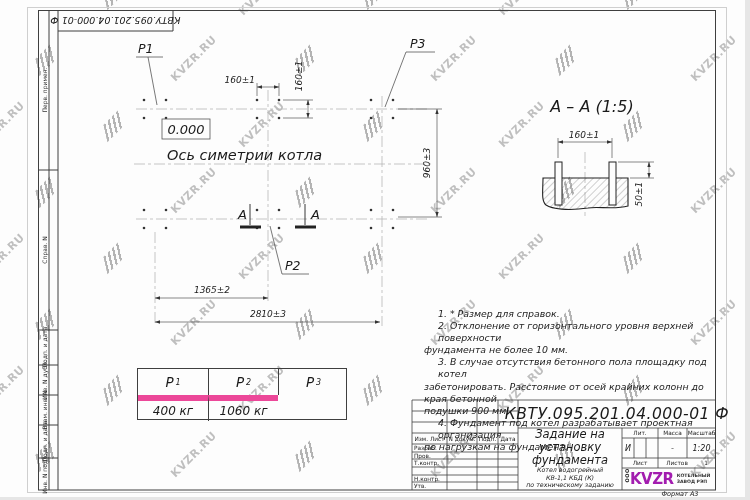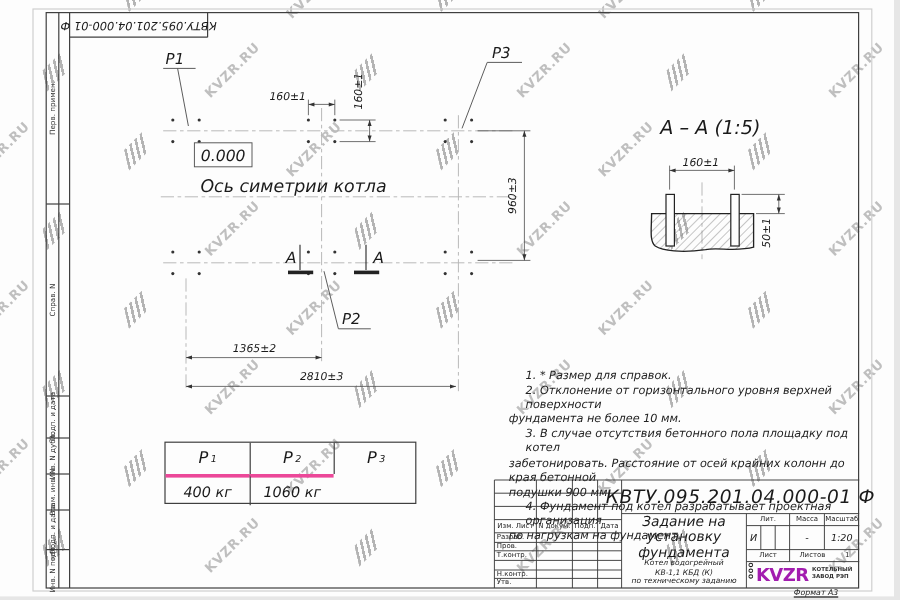--- a/index.html
+++ b/index.html
@@ -23,40 +23,40 @@
   .lbl{position:absolute;z-index:3;}
   .stamp-top{left:58px;top:10px;width:115px;height:21px;display:flex;align-items:center;justify-content:center;
              transform:rotate(180deg);font:italic 9.5px "DejaVu Sans",sans-serif;white-space:nowrap;}
   .mlabel{font:6px "DejaVu Sans",sans-serif;color:#333;white-space:nowrap;
           transform:translate(-50%,-50%) rotate(-90deg);}
   .notes{left:424px;top:308px;width:299px;font:italic 9.4px "DejaVu Sans",sans-serif;line-height:12.1px;color:#222;}
   .notes .num{padding-left:14px;}
   .ltable{left:137px;top:368px;width:210px;height:52px;display:grid;
           grid-template-columns:70px 70px 70px;grid-template-rows:26px 26px;
           border:1px solid #3f3f3f;box-sizing:border-box;background:transparent;}
-  .lt-cell{border-left:1px solid #3f3f3f;border-top:3px solid #ec4899;display:flex;align-items:center;justify-content:center;
+  .lt-cell{border-left:1px solid #3f3f3f;border-top:6px solid #ec4899;display:flex;align-items:center;justify-content:center;
            font:italic 12px "DejaVu Sans",sans-serif;}
   .lt-cell:nth-child(1),.lt-cell:nth-child(2),.lt-cell:nth-child(3){border-top:none;}
   .lt-cell:nth-child(1),.lt-cell:nth-child(4){border-left:none;}
   .lt-head{font:italic 13.5px "DejaVu Sans",sans-serif;}
   .lt-head sub{font-size:8px;margin-left:2px;}
   .tb-doc{left:518px;top:401px;width:198px;height:25px;display:flex;align-items:center;justify-content:center;
           font:italic 15.5px "DejaVu Sans",sans-serif;letter-spacing:.5px;white-space:nowrap;}
   .tb-small{font:5.8px "DejaVu Sans",sans-serif;color:#222;white-space:nowrap;}
   .cellc{display:flex;align-items:center;justify-content:center;}
   .tb-title{left:518px;top:428px;width:104px;height:40px;text-align:center;
             font:italic 11.5px "DejaVu Sans",sans-serif;line-height:13px;}
   .tb-sub{left:518px;top:466px;width:104px;text-align:center;
           font:italic 6.3px "DejaVu Sans",sans-serif;line-height:7.6px;color:#222;}
   .tb-val{font:italic 8px "DejaVu Sans",sans-serif;}
   .logo-row{left:623px;top:468px;width:93px;height:21px;display:flex;align-items:center;}
   .logo-ooo{font:700 5px "DejaVu Sans",sans-serif;transform:rotate(-90deg);width:7px;letter-spacing:.5px;}
   .logo-name{font:800 15px "DejaVu Sans",sans-serif;letter-spacing:-.5px;color:#a21caf;}
   .logo-desc{margin-left:3px;font:700 4.6px "DejaVu Sans",sans-serif;color:#333;line-height:5.4px;}
-  .format{left:648px;top:490px;width:64px;text-align:center;font:italic 6.5px "DejaVu Sans",sans-serif;text-decoration:underline;}
+  .format{left:648px;top:490px;width:64px;text-align:center;font:italic 6.5px "DejaVu Sans",sans-serif;}
   .edge-r{position:absolute;right:0;top:0;width:5px;height:100%;background:#e6e6e6;z-index:0;}
   .edge-b{position:absolute;left:0;bottom:0;width:100%;height:3px;background:#e6e6e6;z-index:0;}
 </style>
 </head>
 <body>
 
 <div class="paper">
   <div class="edge-r"></div>
   <div class="edge-b"></div>
   <div class="wm-layer">

